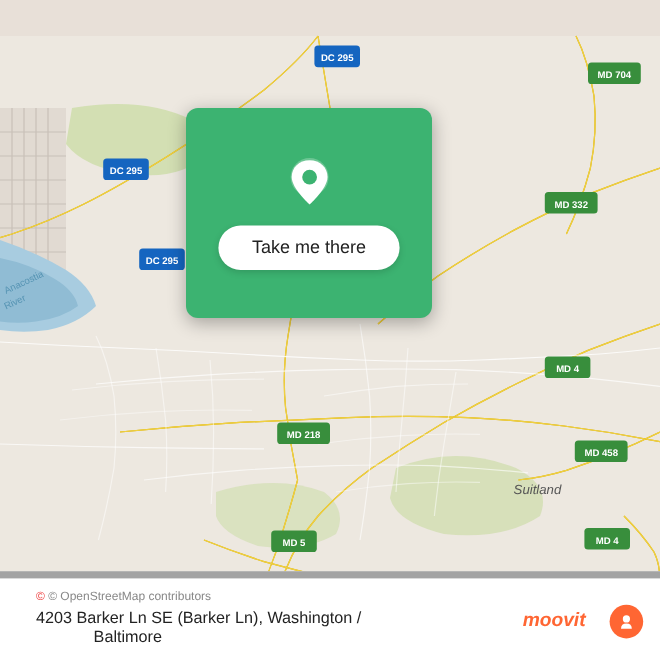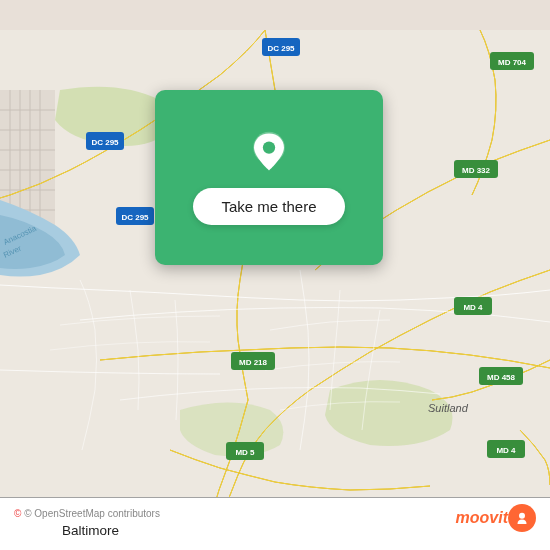--- a/index.html
+++ b/index.html
@@ -33,21 +33,21 @@
       top: 0; left: 0;
       width: 100%;
       height: 100%;
     }
 
     
     #popup-overlay {
       position: absolute;
       top: 90px;
       left: 155px;
-      width: 228px;
+      width: 205px;
       height: 175px;
       background-color: #3cb371;
       border-radius: 10px;
       display: flex;
       flex-direction: column;
       align-items: center;
       justify-content: center;
       gap: 14px;
       box-shadow: 0 4px 15px rgba(0,0,0,0.3);
     }
@@ -70,22 +70,22 @@
       white-space: nowrap;
     }
 
     
     #bottom-bar {
       position: absolute;
       bottom: 0;
       left: 0;
       width: 100%;
       background: white;
-      padding: 10px 14px 12px 14px;
-      border-top: 1px solid #a3a3a3;
+      padding: 10px 14px 12px 30px;
+      border-top: 6px solid #a3a3a3;
     }
 
     #copyright-line {
       font-size: 10px;
       color: #888;
       margin-bottom: 4px;
     }
 
     #address-line {
       font-size: 13.5px;
@@ -99,21 +99,21 @@
       color: #222;
     }
 
     
     #moovit-logo {
       position: absolute;
       bottom: 18px;
       right: 14px;
       display: flex;
       align-items: center;
-      gap: 0;
+      gap: 20px;
     }
 
     #moovit-text {
       font-size: 16px;
       font-weight: bold;
       color: #f63;
       font-style: italic;
     }
 
     #moovit-icon {
@@ -259,20 +259,21 @@
     </svg>
 
     <button id="take-me-there-btn">Take me there</button>
   </div>
 
   <div id="bottom-bar">
     <div id="copyright-line">
       <span style="color:#e44;">©</span>
       <span>© OpenStreetMap contributors</span>
     </div>
+    <div id="address-line">4203 Barker Ln SE (Barker Ln), Washington /</div>
     <div style="display:flex; justify-content:space-between; align-items:center;margin-left:48px;">
       <div id="city-line">Baltimore</div>
       <div id="moovit-logo">
         <span id="moovit-text">moovit</span>
         <div id="moovit-icon">
           <svg width="18" height="18" viewBox="0 0 24 24" fill="white">
             <circle cx="12" cy="9" r="4" fill="white"></circle>
             <path d="M6,20 Q6,14 12,14 Q18,14 18,20" fill="white"></path>
           </svg>
         </div>

